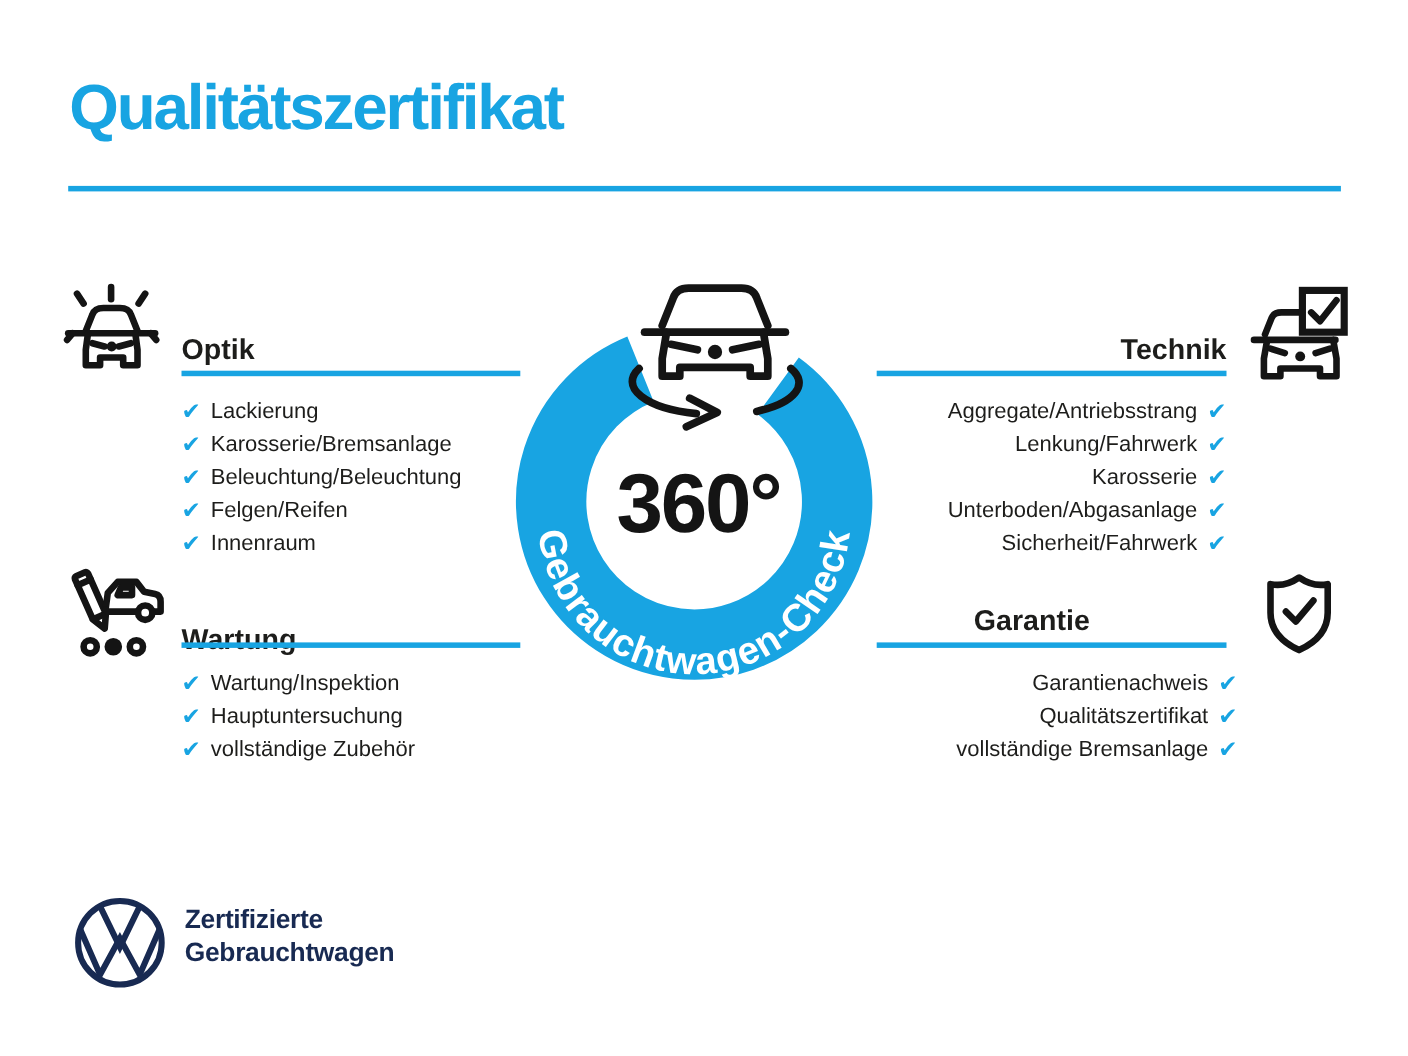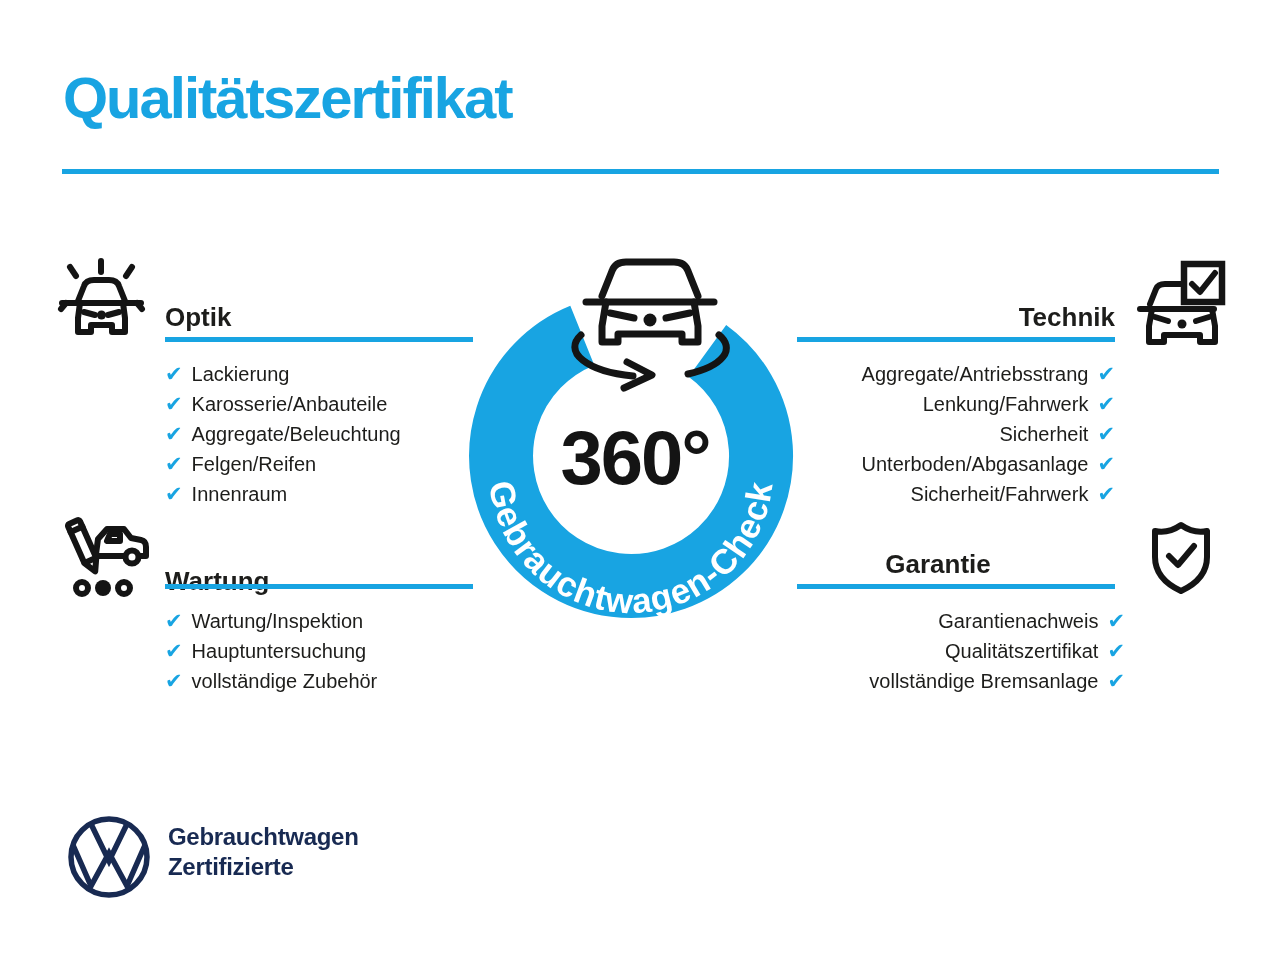--- a/index.html
+++ b/index.html
@@ -68,25 +68,25 @@
   </svg>
   <div class="sec-head" style="left:165px;top:300px;">Optik</div>
   <div class="sec-line" style="left:165px;top:337px;width:308px;"></div>
   <div class="items left" style="left:165px;top:359px;">
     <div class="row">
         <span class="chk">✔</span>
         <span>Lackierung</span>
       </div>
     <div class="row">
         <span class="chk">✔</span>
-        <span>Karosserie/Anbauteile</span>
-      </div>
-    <div class="row">
-        <span class="chk">✔</span>
-        <span>Aggregate/Beleuchtung</span>
+        <span>Karosserie/Bremsanlage</span>
+      </div>
+    <div class="row">
+        <span class="chk">✔</span>
+        <span>Beleuchtung/Beleuchtung</span>
       </div>
     <div class="row">
         <span class="chk">✔</span>
         <span>Felgen/Reifen</span>
       </div>
     <div class="row">
         <span class="chk">✔</span>
         <span>Innenraum</span>
       </div>
   </div>
@@ -141,21 +141,21 @@
   <div class="items right" style="left:797px;top:359px;width:318px;">
     <div class="row">
         <span>Aggregate/Antriebsstrang</span>
         <span class="chk">✔</span>
       </div>
     <div class="row">
         <span>Lenkung/Fahrwerk</span>
         <span class="chk">✔</span>
       </div>
     <div class="row">
-        <span>Sicherheit</span>
+        <span>Karosserie</span>
         <span class="chk">✔</span>
       </div>
     <div class="row">
         <span>Unterboden/Abgasanlage</span>
         <span class="chk">✔</span>
       </div>
     <div class="row">
         <span>Sicherheit/Fahrwerk</span>
         <span class="chk">✔</span>
       </div>
@@ -203,17 +203,17 @@
       <textPath href="#arcPath" startOffset="50%" text-anchor="middle">Gebrauchtwagen-Check</textPath>
     </text>
   </svg>
 
   <svg style="left:66px;top:814px;" width="86" height="86" viewBox="-43 -43 86 86">
     <circle class="vw" cx="0" cy="0" r="38"></circle>
     <path class="vw" d="M -18 -33 L 0 4 L 18 -33"></path>
     <path class="vw" d="M -36 -12 L -18 29 L 0 -4 L 18 29 L 36 -12"></path>
   </svg>
   <div class="brand">
+    <div>Zertifizierte</div>
     <div>Gebrauchtwagen</div>
-    <div>Zertifizierte</div>
   </div>
 
 </div>
 
 </body></html>

